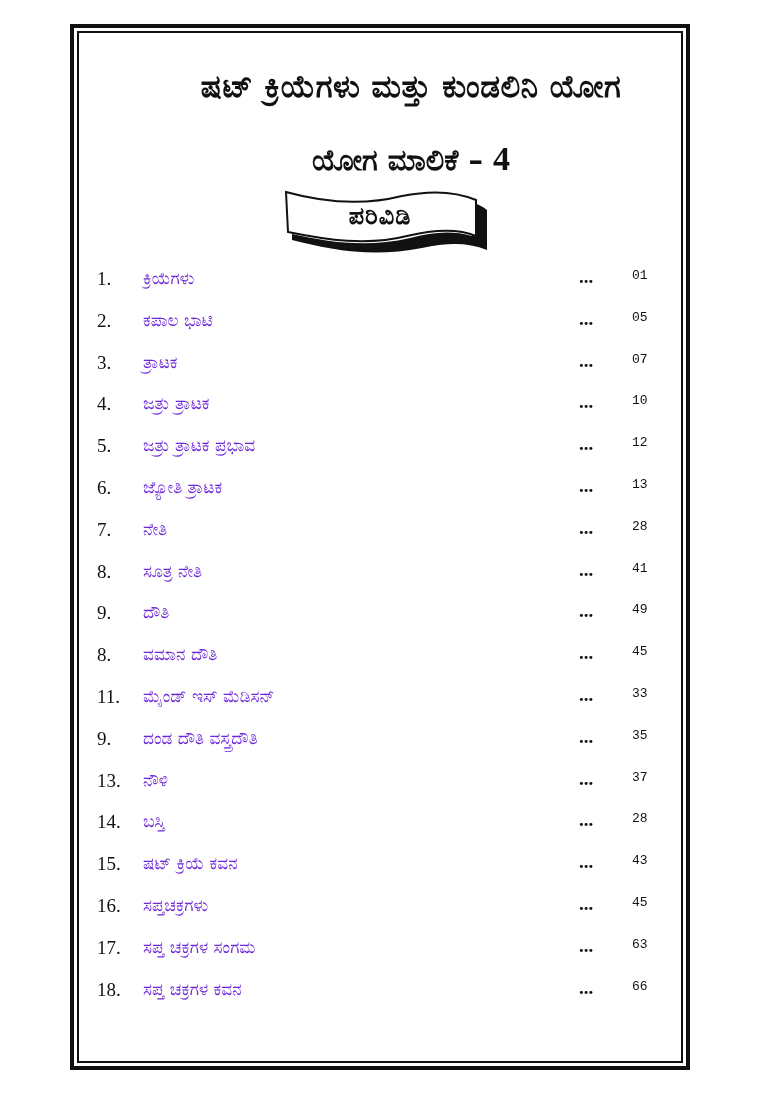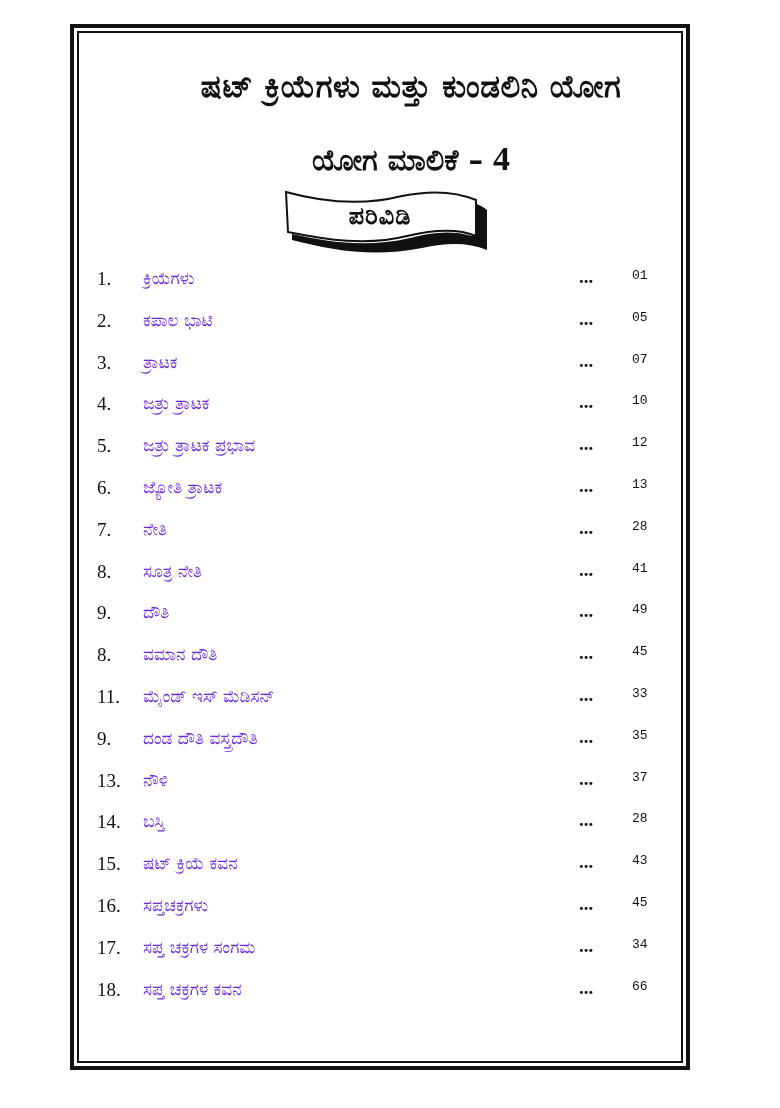--- a/index.html
+++ b/index.html
@@ -244,21 +244,21 @@
   <div class="toc-row">
     <span class="toc-num">16.</span>
     <span class="toc-title">ಸಪ್ತಚಕ್ರಗಳು</span>
     <span class="toc-dots">...</span>
     <span class="toc-page">45</span>
   </div>
   <div class="toc-row">
     <span class="toc-num">17.</span>
     <span class="toc-title">ಸಪ್ತ ಚಕ್ರಗಳ ಸಂಗಮ</span>
     <span class="toc-dots">...</span>
-    <span class="toc-page">34</span>
+    <span class="toc-page">63</span>
   </div>
   <div class="toc-row">
     <span class="toc-num">18.</span>
     <span class="toc-title">ಸಪ್ತ ಚಕ್ರಗಳ ಕವನ</span>
     <span class="toc-dots">...</span>
     <span class="toc-page">66</span>
   </div>
 </div>
 
 </body></html>

